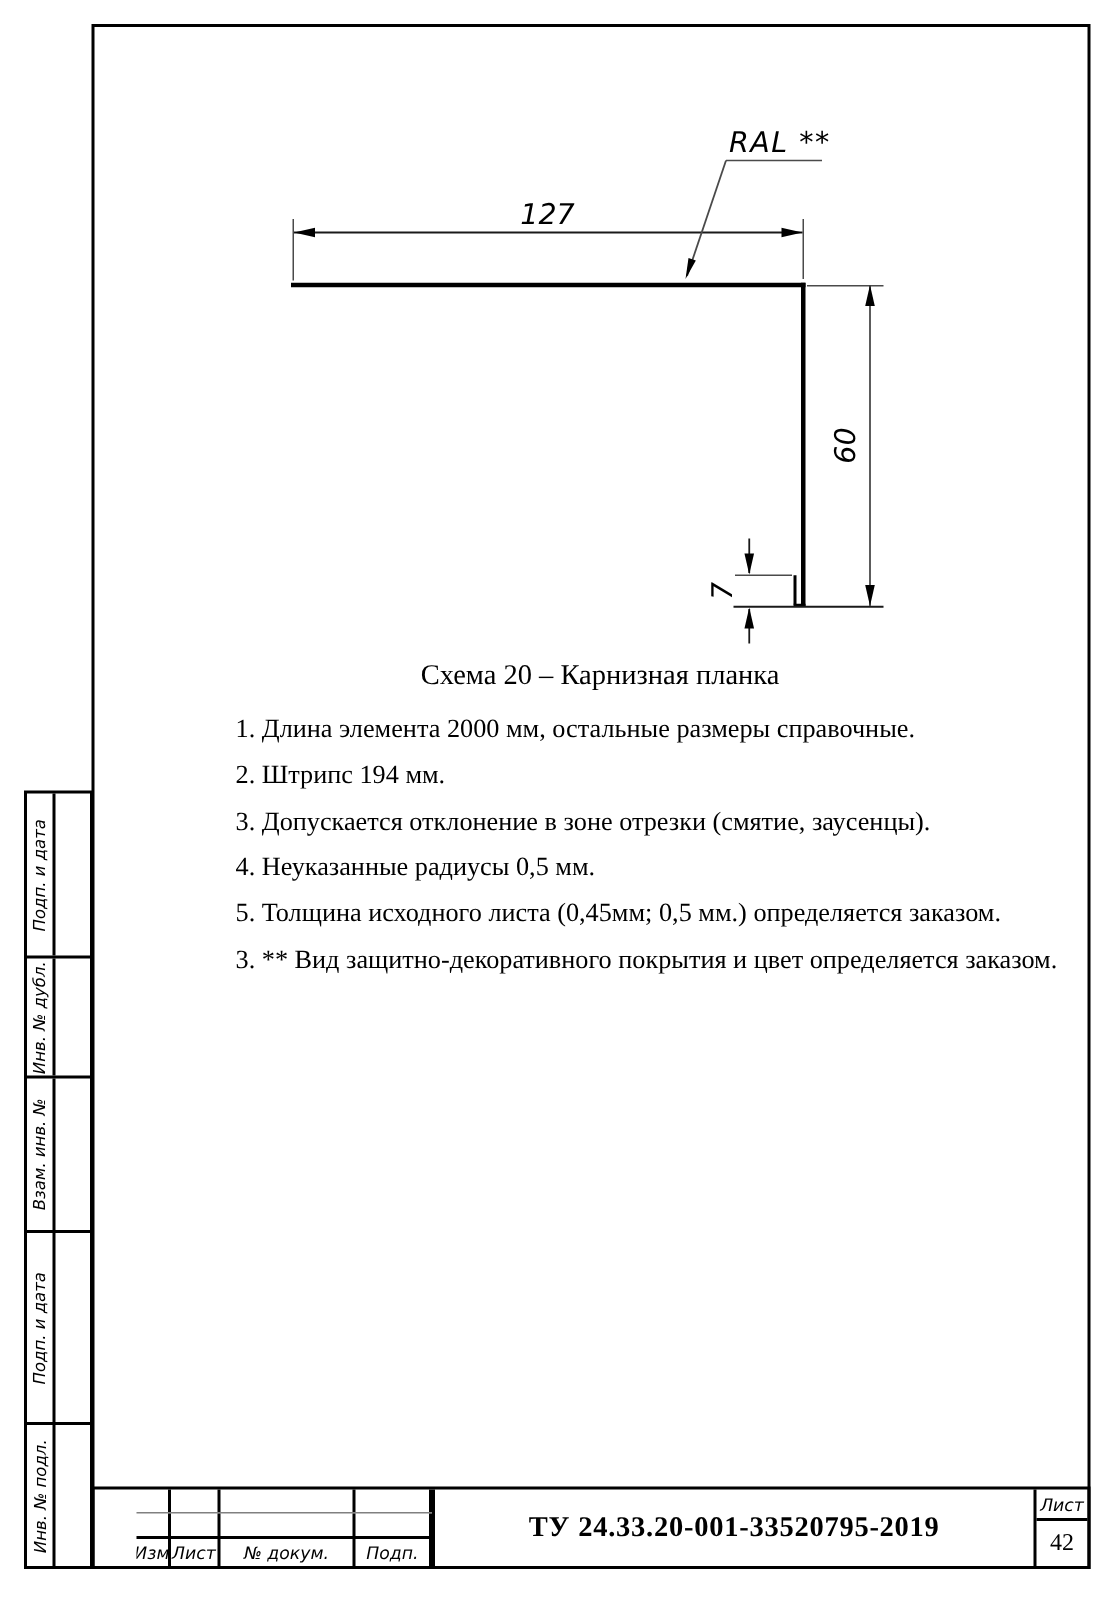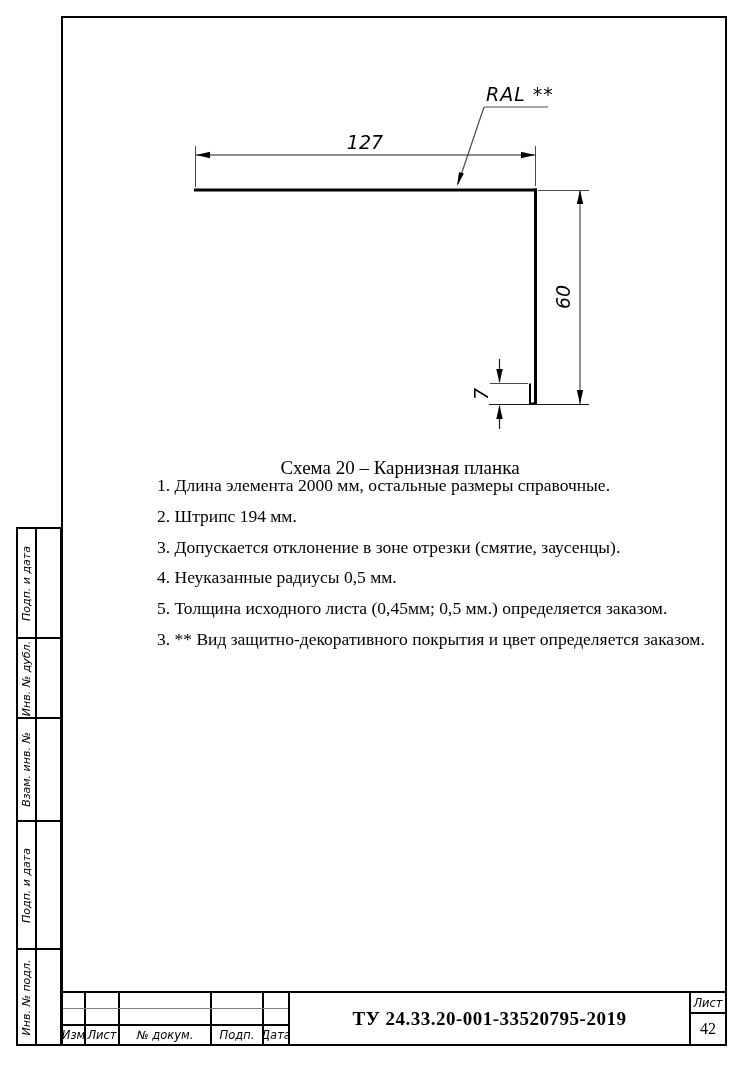--- a/index.html
+++ b/index.html
@@ -7,41 +7,41 @@
         font-family:"Liberation Serif",serif;color:#000;}
 
   
   .frame{position:absolute;left:61px;top:16px;width:666px;height:1030px;
          border:2.5px solid #000;box-sizing:border-box;}
 
   
   .drawing{position:absolute;left:0;top:0;}
 
   
-  .caption{position:absolute;left:64px;top:457px;width:672px;text-align:center;
+  .caption{position:absolute;left:64px;top:440px;width:672px;text-align:center;
            font-size:19px;}
   .notes{position:absolute;left:137px;top:470px;width:580px;font-size:17.5px;}
   .note{height:30.8px;line-height:30.8px;white-space:nowrap;margin-left:20px;}
 
   
   .sidebar{position:absolute;left:16px;top:527px;width:46px;height:519px;
            border:2.5px solid #000;box-sizing:border-box;display:flex;flex-direction:column;}
   .sb-row{display:flex;border-bottom:2px solid #000;box-sizing:border-box;}
   .sb-row:last-child{border-bottom:none;flex:1;}
   .sb-label-cell{width:17px;border-right:2px solid #000;display:flex;
                  align-items:center;justify-content:center;overflow:visible;}
   .sb-empty-cell{flex:1;}
   .rot{transform:rotate(-90deg);white-space:nowrap;
        font-family:"DejaVu Sans",sans-serif;font-style:italic;font-size:11px;}
 
   
   .titleblock{position:absolute;left:61px;top:991px;width:666px;height:55px;
               border:2.5px solid #000;box-sizing:border-box;display:flex;}
   .tb-left{width:227px;display:flex;flex-direction:column;
-           border-right:2.5px solid #000;box-sizing:border-box;}
+           border-right:2.5px solid #000;box-sizing:border-box;padding-left:28px;}
   .tb-row{display:flex;box-sizing:border-box;}
   .tb-row1{height:16px;border-bottom:1px solid #808080;}
   .tb-row2{height:17px;border-bottom:2px solid #000;}
   .tb-row3{flex:1;}
   .tb-cell{border-right:2px solid #000;box-sizing:border-box;display:flex;
            align-items:center;justify-content:center;overflow:hidden;
            font-family:"DejaVu Sans",sans-serif;font-style:italic;font-size:11.5px;}
   .tb-c1{width:23px;}.tb-c2{width:34px;}.tb-c3{width:92px;}.tb-c4{width:52px;}
   .tb-c5{flex:1;border-right:none;}
   .tb-center{flex:1;display:flex;align-items:center;justify-content:center;

